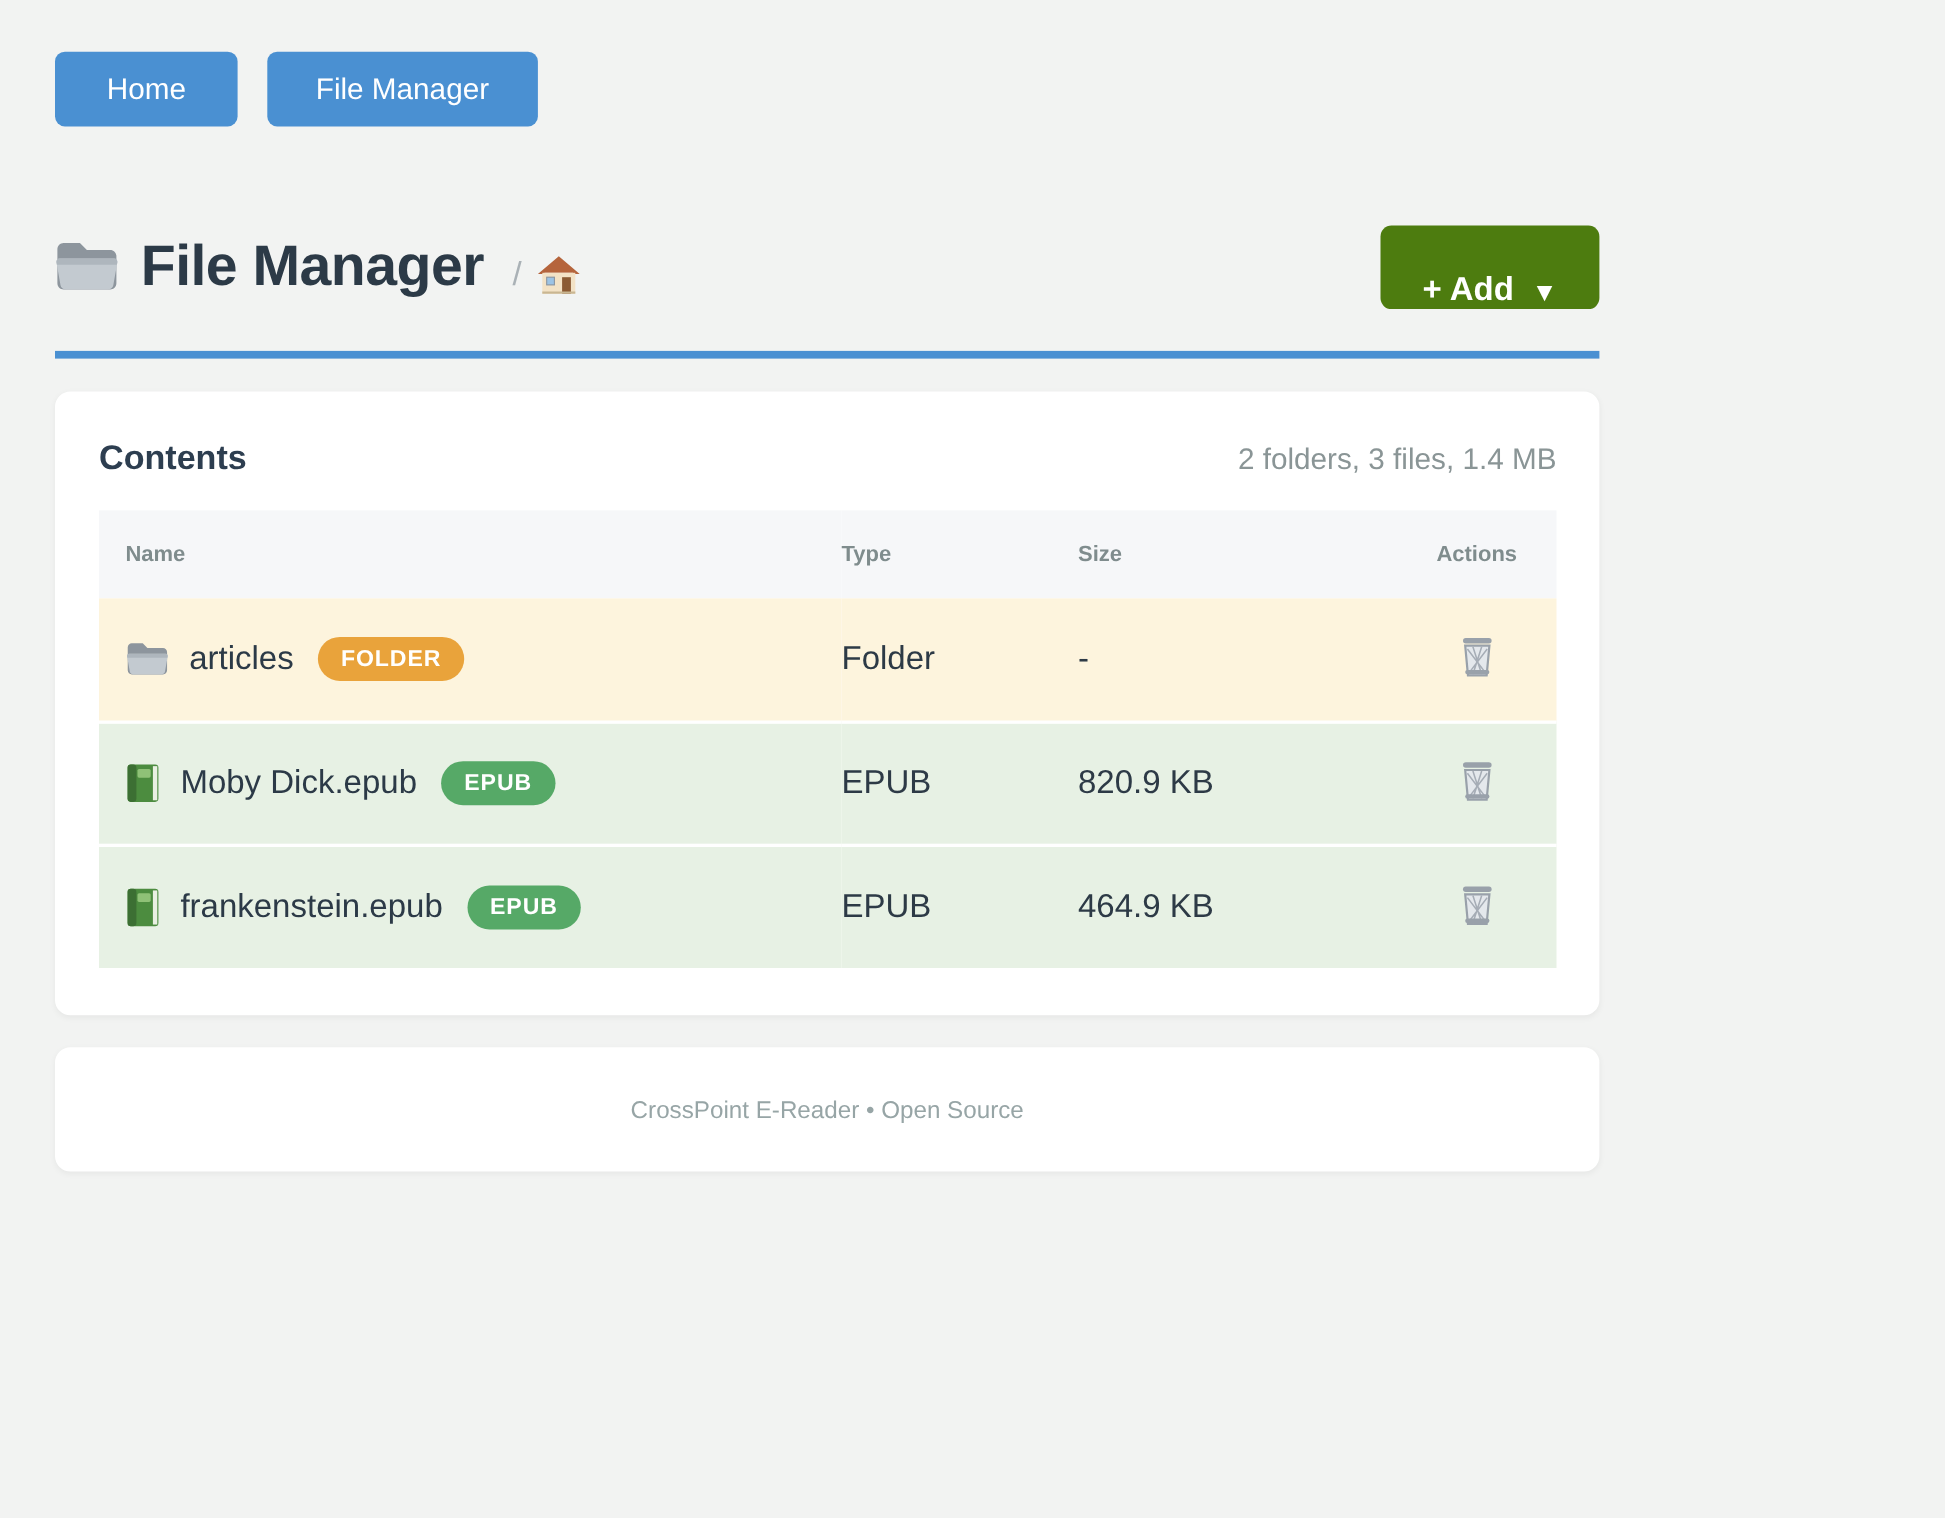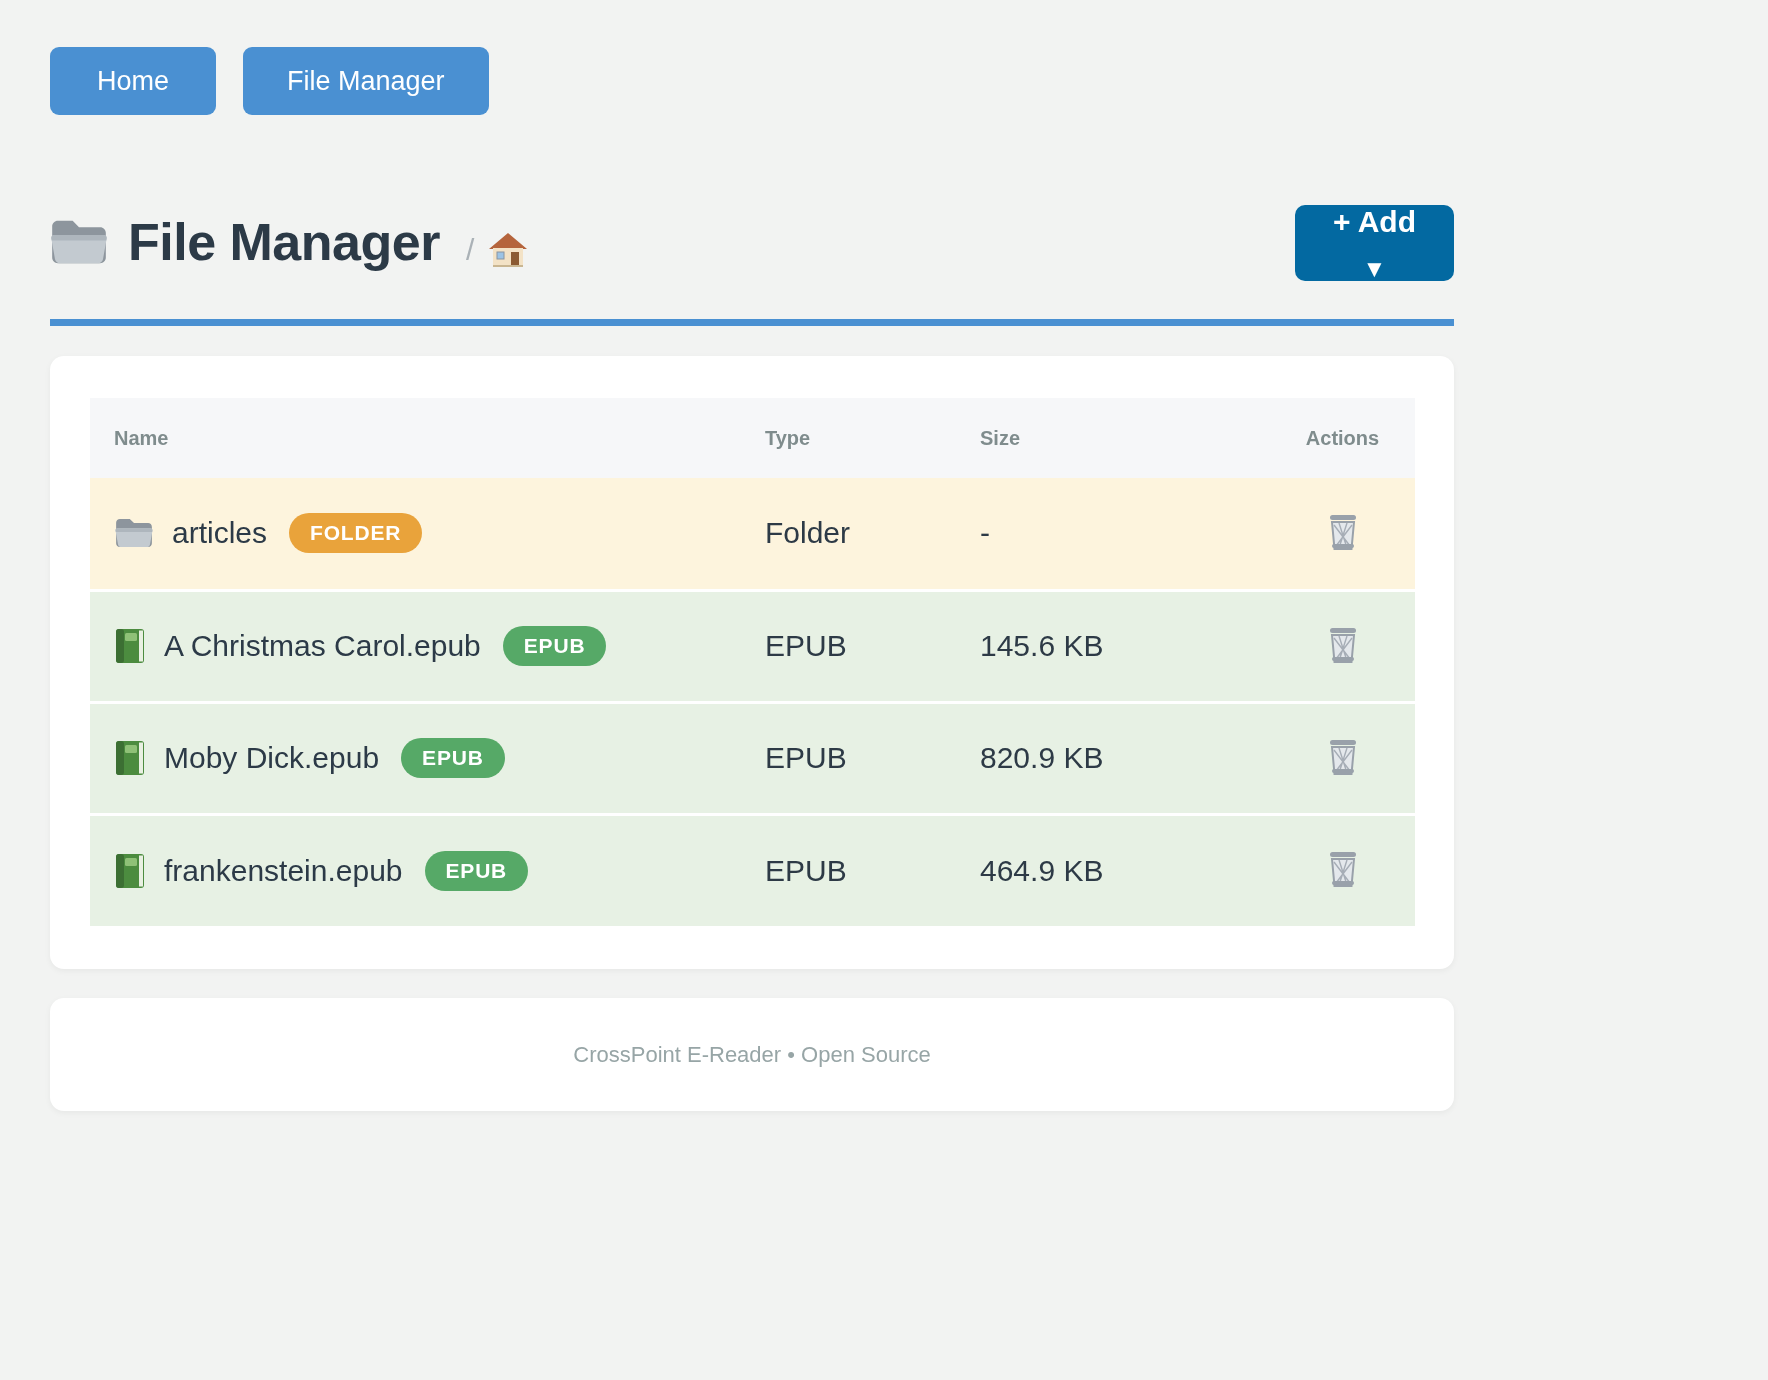--- a/index.html
+++ b/index.html
@@ -48,34 +48,33 @@
     gap: 14px;
     margin-left: 26px;
     margin-top: 16px;
   }
   .breadcrumb .sep { font-size: 30px; color: #aab1b6; }
   .home-icon { width: 40px; height: 36px; }
   .add-btn {
     margin-left: auto;
     height: 76px;
     padding: 0 38px;
-    background: #0369a1;
+    background: #4d7c0f;
     border: none;
     border-radius: 10px;
     color: #fff;
     font-size: 30px;
     font-weight: 700;
     font-family: "Liberation Sans", sans-serif;
     cursor: pointer;
     display: inline-flex;
-    align-items: center;
+    align-items: flex-end;
     gap: 16px;
     align-self: flex-start;
     margin-top: 2px;
-    flex-direction: column;
   }
   .add-btn .caret { font-size: 24px; }
   .title-rule {
     margin-top: 38px;
     height: 7px;
     background: #4a90d2;
     border: none;
   }
 
   
@@ -218,20 +217,24 @@
     </span>
     <button class="add-btn">
       <span>+ Add</span>
       <span class="caret">▼</span>
     </button>
   </div>
 
   <hr class="title-rule">
 
   <div class="card">
+    <div class="card-head">
+      <h2>Contents</h2>
+      <span class="summary">2 folders, 3 files, 1.4 MB</span>
+    </div>
 
     <table class="files">
       <colgroup>
         <col class="c-name">
           <col class="c-type">
           <col class="c-size">
           <col class="c-actions">
       </colgroup>
       <thead>
         <tr>
@@ -258,40 +261,20 @@
           <td class="cell-actions">
             <button class="trash-btn">
               <svg class="trash-icon" viewBox="0 0 34 38">
                   <use href="#ico-trash"></use>
                 </svg>
             </button>
           </td>
         </tr>
 
 
-        <tr class="row-epub">
-          <td class="cell-name">
-            <span class="name-wrap">
-              <svg class="file-icon book-glyph" viewBox="0 0 30 36">
-                  <use href="#ico-book"></use>
-                </svg>
-              <span class="fname">A Christmas Carol.epub</span>
-              <span class="badge badge-epub">EPUB</span>
-            </span>
-          </td>
-          <td class="cell-type">EPUB</td>
-          <td class="cell-size">145.6 KB</td>
-          <td class="cell-actions">
-            <button class="trash-btn">
-              <svg class="trash-icon" viewBox="0 0 34 38">
-                  <use href="#ico-trash"></use>
-                </svg>
-            </button>
-          </td>
-        </tr>
 
         <tr class="row-epub">
           <td class="cell-name">
             <span class="name-wrap">
               <svg class="file-icon book-glyph" viewBox="0 0 30 36">
                   <use href="#ico-book"></use>
                 </svg>
               <span class="fname">Moby Dick.epub</span>
               <span class="badge badge-epub">EPUB</span>
             </span>

